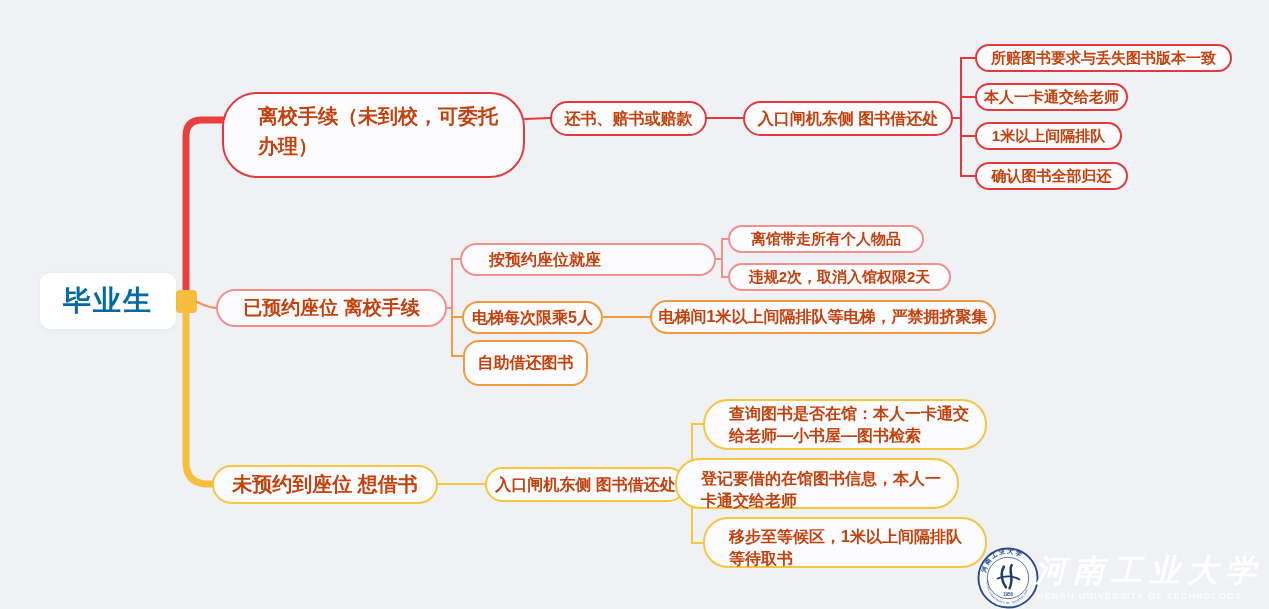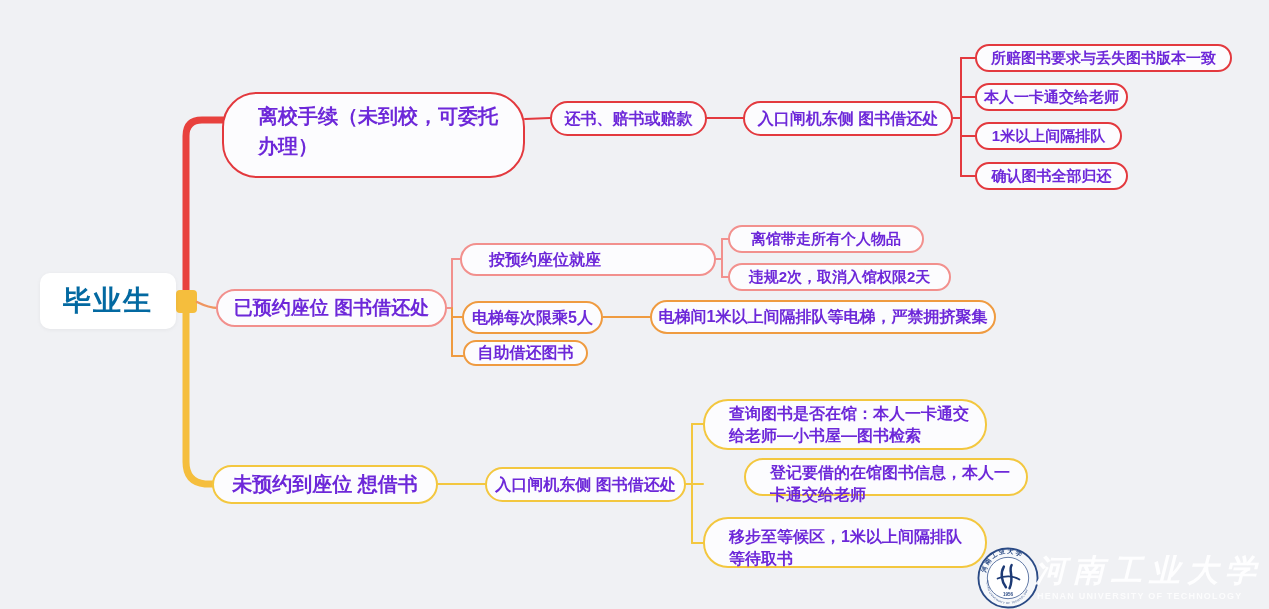--- a/index.html
+++ b/index.html
@@ -6,21 +6,21 @@
   body{
     width:1269px;height:609px;overflow:hidden;position:relative;
     background:#f0f1f4;
     font-family:"Liberation Sans","DejaVu Sans",sans-serif;
   }
   #connectors{position:absolute;left:0;top:0;width:1269px;height:609px;}
   .node{
     position:absolute;box-sizing:border-box;
     background:#fcfcfe;border:2px solid #999;
     display:flex;align-items:center;justify-content:center;
-    font-weight:bold;color:#6d28d9;text-align:center;
+    font-weight:bold;color:#c2410c;text-align:center;
     line-height:1.35;
   }
   .red{border-color:#e3393e;}
   .pink{border-color:#f2908d;}
   .orange{border-color:#ef9b40;}
   .yellow{border-color:#f3c73f;}
   .left{justify-content:flex-start;text-align:left;}
   .root{
     background:#ffffff;border:none;border-radius:10px;
     font-size:28px;color:#0369a1;letter-spacing:2px;
@@ -98,32 +98,32 @@
 <div class="node root" style="left:40px;top:273px;width:136px;height:56px">毕业生</div>
 
 <div class="node red left fs20" style="left:222px;top:92px;width:303px;height:86px;border-radius:35px;border-width:2.5px;padding:6px 24px 14px 34px;line-height:1.5">离校手续（未到校，可委托办理）</div>
 <div class="node red fs16" style="left:550px;top:101px;width:157px;height:35px;border-radius:18px">还书、赔书或赔款</div>
 <div class="node red fs16" style="left:743px;top:101px;width:210px;height:35px;border-radius:18px">入口闸机东侧 图书借还处</div>
 <div class="node red fs15" style="left:975px;top:44px;width:257px;height:28px;border-radius:14px">所赔图书要求与丢失图书版本一致</div>
 <div class="node red fs15" style="left:975px;top:83px;width:153px;height:28px;border-radius:14px">本人一卡通交给老师</div>
 <div class="node red fs15" style="left:975px;top:122px;width:147px;height:28px;border-radius:14px">1米以上间隔排队</div>
 <div class="node red fs15" style="left:975px;top:162px;width:153px;height:28px;border-radius:14px">确认图书全部归还</div>
 
-<div class="node pink fs19" style="left:216px;top:289px;width:231px;height:38px;border-radius:19px">已预约座位 图书借还处</div>
+<div class="node pink fs19" style="left:216px;top:289px;width:231px;height:38px;border-radius:19px">已预约座位 离校手续</div>
 <div class="node pink left fs16" style="left:460px;top:243px;width:256px;height:33px;border-radius:17px;padding-left:27px">按预约座位就座</div>
 <div class="node pink fs15" style="left:728px;top:225px;width:196px;height:28px;border-radius:14px">离馆带走所有个人物品</div>
 <div class="node pink fs15" style="left:728px;top:263px;width:223px;height:28px;border-radius:14px">违规2次，取消入馆权限2天</div>
 <div class="node orange fs16" style="left:462px;top:301px;width:141px;height:33px;border-radius:17px">电梯每次限乘5人</div>
 <div class="node orange fs16" style="left:650px;top:300px;width:346px;height:34px;border-radius:17px">电梯间1米以上间隔排队等电梯，严禁拥挤聚集</div>
-<div class="node orange fs16" style="left:463px;top:340px;width:125px;height:26px;border-radius:16px">自助借还图书</div>
+<div class="node orange fs16" style="left:463px;top:340px;width:125px;height:46px;border-radius:16px">自助借还图书</div>
 
 <div class="node yellow fs20" style="left:212px;top:465px;width:226px;height:39px;border-radius:20px">未预约到座位 想借书</div>
 <div class="node yellow fs16" style="left:485px;top:467px;width:201px;height:35px;border-radius:18px">入口闸机东侧 图书借还处</div>
 <div class="node yellow left fs16" style="left:703px;top:399px;width:284px;height:51px;border-radius:25px;padding:5px 16px 5px 24px">查询图书是否在馆：本人一卡通交给老师—小书屋—图书检索</div>
-<div class="node yellow left fs16" style="left:744px;top:458px;width:284px;height:38px;border-radius:25px;padding:18px 16px 5px 24px">登记要借的在馆图书信息，本人一卡通交给老师</div>
+<div class="node yellow left fs16" style="left:675px;top:458px;width:284px;height:51px;border-radius:25px;padding:18px 16px 5px 24px">登记要借的在馆图书信息，本人一卡通交给老师</div>
 <div class="node yellow left fs16" style="left:703px;top:517px;width:284px;height:51px;border-radius:25px;padding:15px 16px 5px 24px">移步至等候区，1米以上间隔排队等待取书</div>
 
 <svg class="seal" viewBox="0 0 60 60">
   <defs>
     <path id="arcTop" d="M 9.5 34 A 21.5 21.5 0 1 1 50.5 34"></path>
     <path id="arcBottom" d="M 11 27 A 20.5 20.5 0 1 0 49 27"></path>
   </defs>
   <circle cx="30" cy="30" r="28.6" fill="#f6f8fb" stroke="#2a4a85" stroke-width="1.8"></circle>
   <circle cx="30" cy="30" r="20" fill="#ffffff" stroke="#2a4a85" stroke-width="0.7"></circle>
   <g stroke="#1d3a75" stroke-linecap="round" fill="none">

